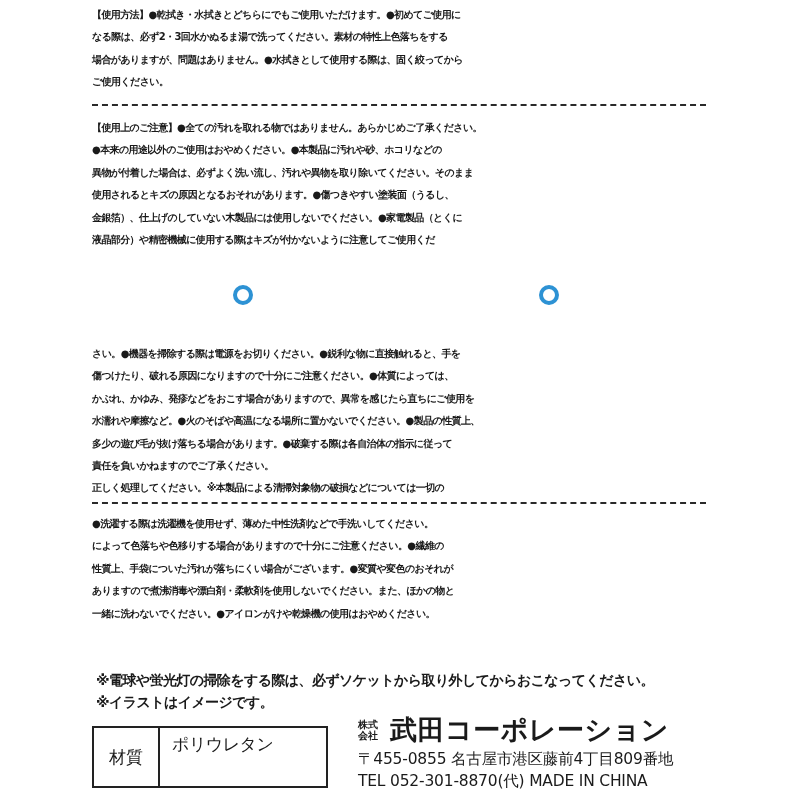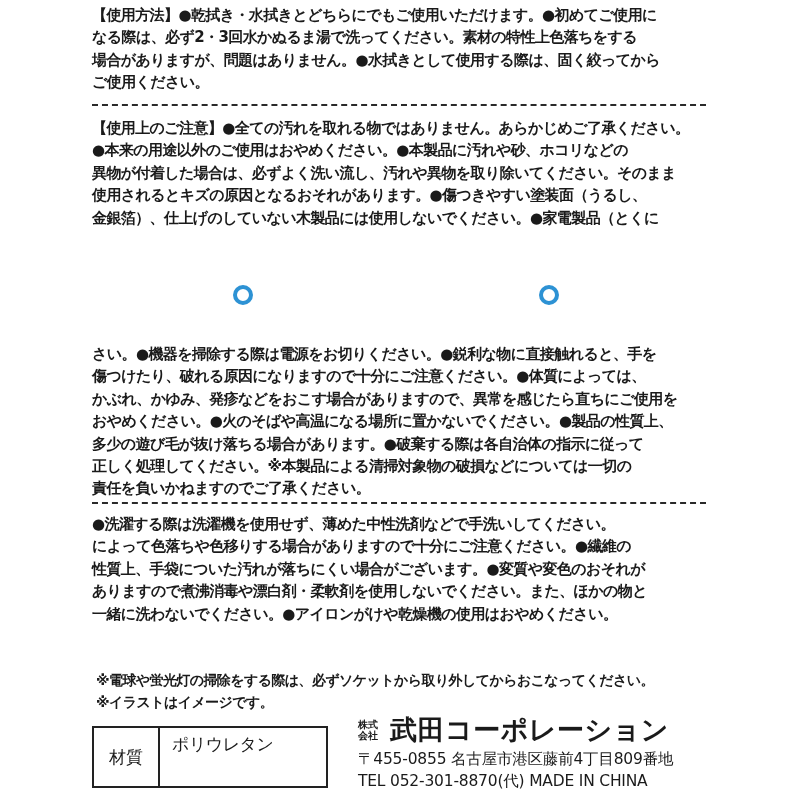--- a/index.html
+++ b/index.html
@@ -3,21 +3,21 @@
 <meta charset="utf-8">
 <style>
   html, body { margin: 0; padding: 0; background: #ffffff; }
   body {
     width: 800px; height: 800px; position: relative; overflow: hidden;
     font-family: "DejaVu Sans", "Liberation Sans", sans-serif;
     color: #1a1a1a;
   }
   .block {
     position: absolute; left: 92px; width: 620px;
-    font-size: 15px; line-height: 22.4px;
+    font-size: 10px; line-height: 22.4px;
     font-weight: bold; letter-spacing: -0.6px;
     white-space: nowrap;
   }
   .block .line { display: block; height: 22.4px; overflow: visible; }
   .dash {
     position: absolute; left: 92px; width: 614px; height: 0;
     border-top: 2px dashed #2a2a2a;
   }
   .circle {
     position: absolute; width: 20px; height: 20px; border-radius: 50%;
@@ -56,33 +56,34 @@
 </div>
 
 <div class="dash" style="top:104px;"></div>
 
 <div class="block" style="top:117px;">
   <span class="line">【使用上のご注意】●全ての汚れを取れる物ではありません。あらかじめご了承ください。</span>
   <span class="line">●本来の用途以外のご使用はおやめください。●本製品に汚れや砂、ホコリなどの</span>
   <span class="line">異物が付着した場合は、必ずよく洗い流し、汚れや異物を取り除いてください。そのまま</span>
   <span class="line">使用されるとキズの原因となるおそれがあります。●傷つきやすい塗装面（うるし、</span>
   <span class="line">金銀箔）、仕上げのしていない木製品には使用しないでください。●家電製品（とくに</span>
+  <span class="line">液晶部分）や精密機械に使用する際はキズが付かないように注意してご使用くだ</span>
 </div>
 
 <div class="circle" style="left:233px; top:285px;"></div>
 <div class="circle" style="left:539px; top:285px;"></div>
 
 <div class="block" style="top:343px;">
   <span class="line">さい。●機器を掃除する際は電源をお切りください。●鋭利な物に直接触れると、手を</span>
   <span class="line">傷つけたり、破れる原因になりますので十分にご注意ください。●体質によっては、</span>
   <span class="line">かぶれ、かゆみ、発疹などをおこす場合がありますので、異常を感じたら直ちにご使用を</span>
-  <span class="line">おやめください。●火のそばや高温になる場所に置かないでください。●製品の性質上、</span>
+  <span class="line">水濡れや摩擦など。●火のそばや高温になる場所に置かないでください。●製品の性質上、</span>
   <span class="line">多少の遊び毛が抜け落ちる場合があります。●破棄する際は各自治体の指示に従って</span>
+  <span class="line">責任を負いかねますのでご了承ください。</span>
   <span class="line">正しく処理してください。※本製品による清掃対象物の破損などについては一切の</span>
-  <span class="line">責任を負いかねますのでご了承ください。</span>
 </div>
 
 <div class="dash" style="top:502px;"></div>
 
 <div class="block" style="top:513px;">
   <span class="line">●洗濯する際は洗濯機を使用せず、薄めた中性洗剤などで手洗いしてください。</span>
   <span class="line">によって色落ちや色移りする場合がありますので十分にご注意ください。●繊維の</span>
   <span class="line">性質上、手袋についた汚れが落ちにくい場合がございます。●変質や変色のおそれが</span>
   <span class="line">ありますので煮沸消毒や漂白剤・柔軟剤を使用しないでください。また、ほかの物と</span>
   <span class="line">一緒に洗わないでください。●アイロンがけや乾燥機の使用はおやめください。</span>

